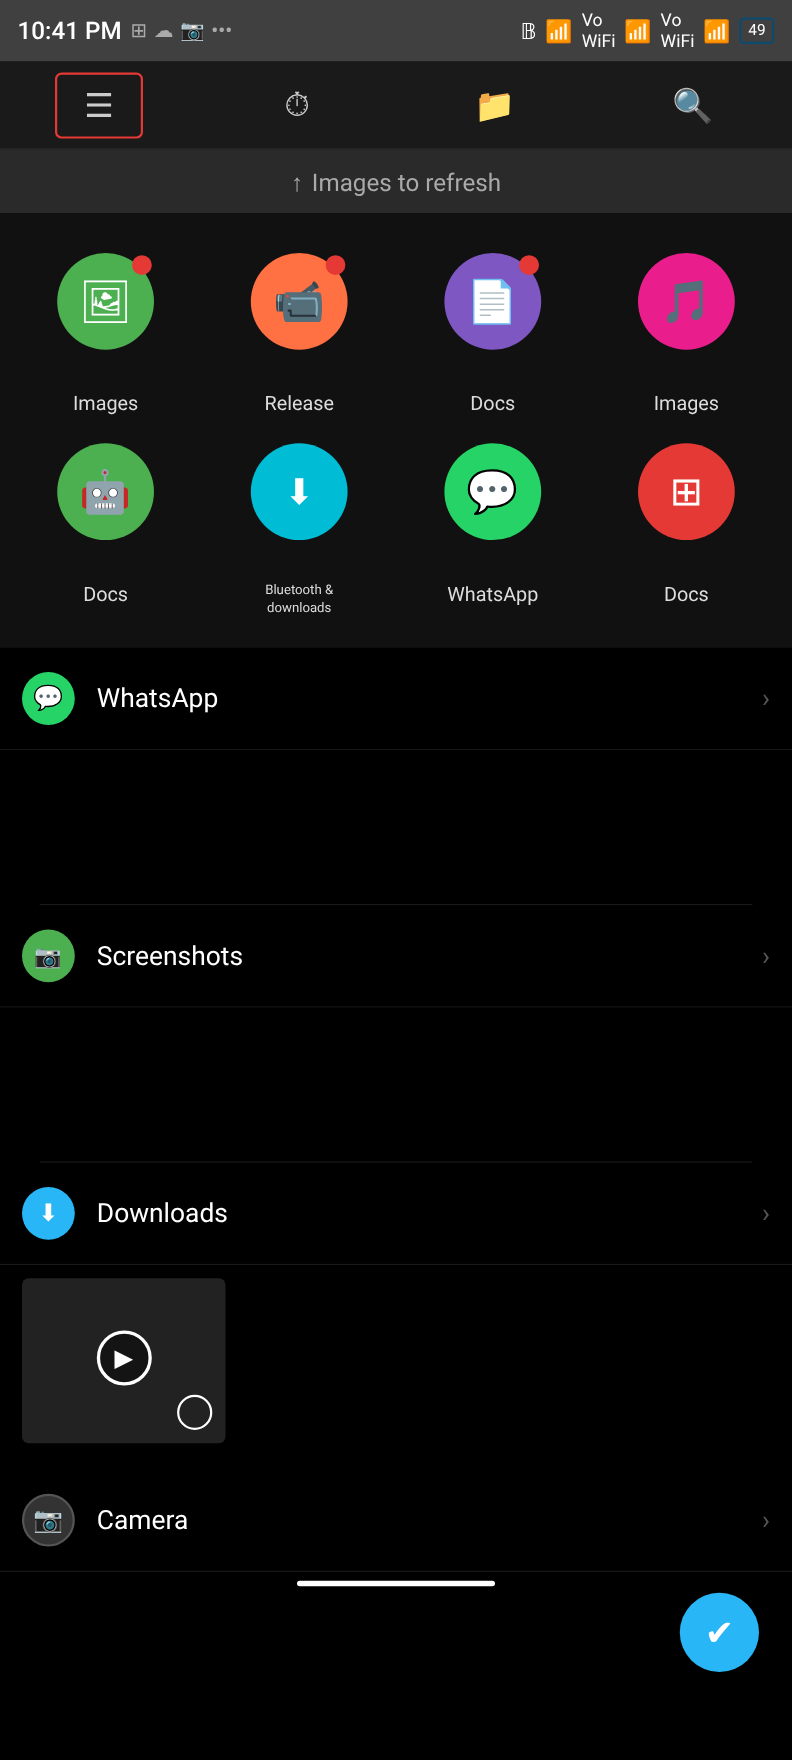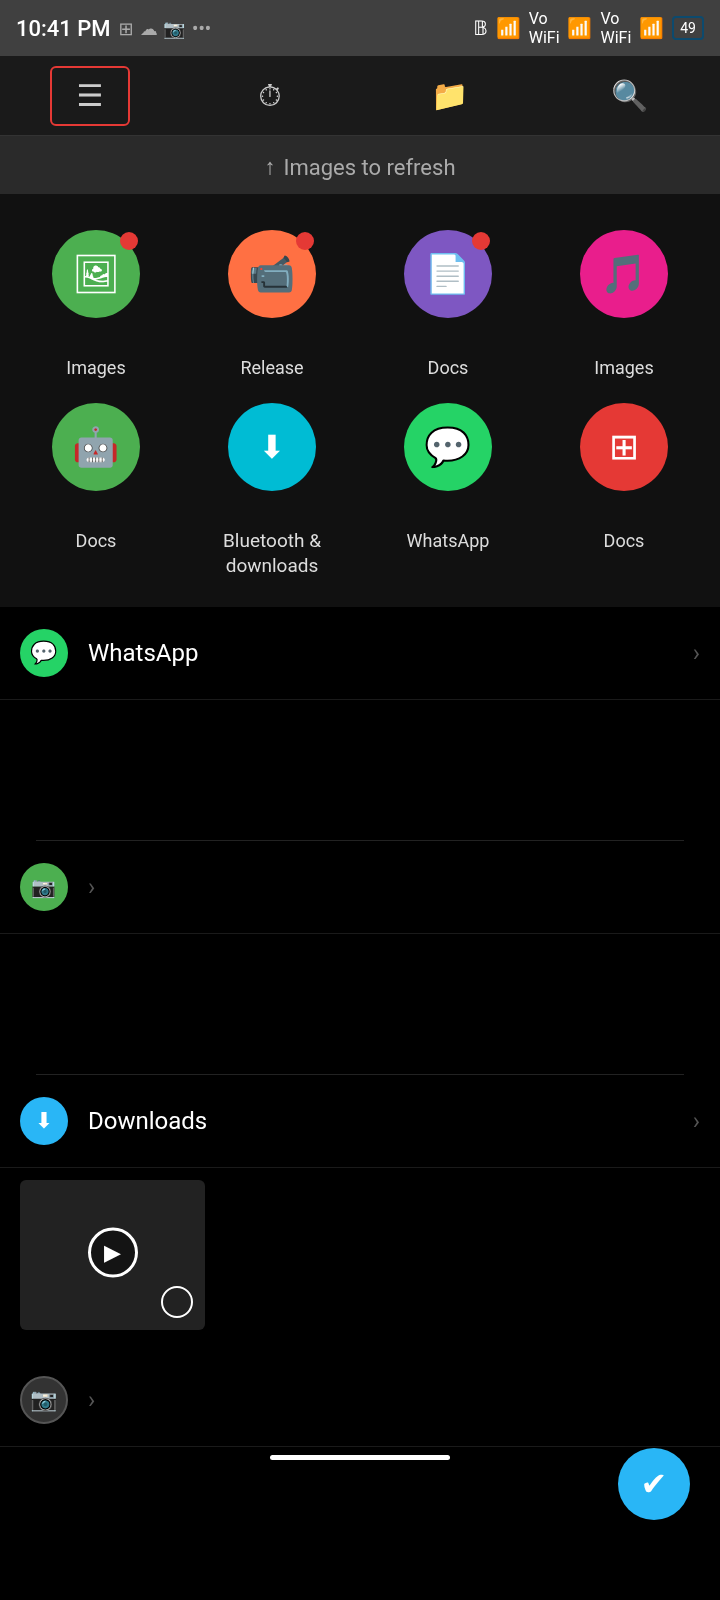--- a/index.html
+++ b/index.html
@@ -346,21 +346,21 @@
     <div class="cat-circle" style="background:#4caf50;">
       <span>🤖</span>
     </div>
     <span class="cat-label">Docs</span>
   </div>
 
   <div class="cat-item">
     <div class="cat-circle" style="background:#00bcd4;">
       <span style="font-size:32px;">⬇</span>
     </div>
-    <span class="cat-label" style="font-size:19px;">Bluetooth &amp;<br>downloads</span>
+    <span class="cat-label" style="font-size:12px;">Bluetooth &amp;<br>downloads</span>
   </div>
 
   <div class="cat-item">
     <div class="cat-circle" style="background:#25d366;">
       <span>💬</span>
     </div>
     <span class="cat-label">WhatsApp</span>
   </div>
 
   <div class="cat-item">
@@ -379,20 +379,21 @@
   <span class="section-chevron">›</span>
 </div>
 <div class="section-content section-content-tall"></div>
 
 <div class="divider"></div>
 
 <div class="section-item">
   <div class="section-icon" style="background:#4caf50;">
     <span style="font-size:20px;">📷</span>
   </div>
+  <span class="section-label">Screenshots</span>
   <span class="section-chevron">›</span>
 </div>
 <div class="section-content section-content-tall"></div>
 
 <div class="divider"></div>
 
 <div class="section-item">
   <div class="section-icon" style="background:#29b6f6;">
     <span>⬇</span>
   </div>
@@ -404,20 +405,21 @@
   <div class="thumb-box">
     <div class="play-btn">▶</div>
     <div class="circle-indicator"></div>
   </div>
 </div>
 
 <div class="section-item">
   <div class="section-icon" style="background:#333; border: 2px solid #555;">
     <span>📷</span>
   </div>
+  <span class="section-label">Camera</span>
   <span class="section-chevron">›</span>
 </div>
 
 <div class="bottom-bar">
   <div class="bottom-indicator"></div>
 </div>
 
 <div class="fab">
   <span>✔</span>
 </div>

